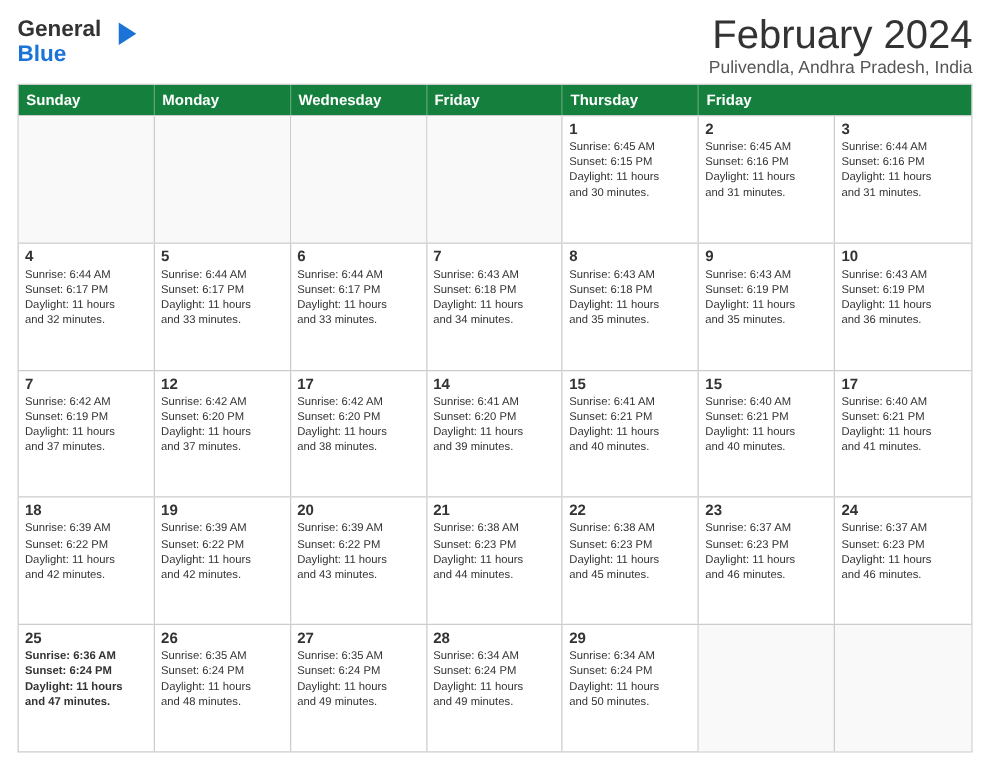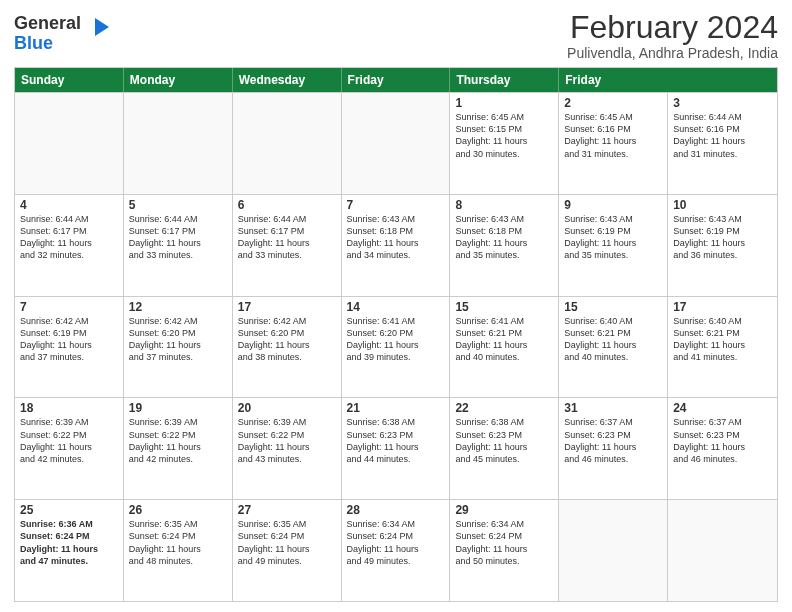--- a/index.html
+++ b/index.html
@@ -300,21 +300,21 @@
 and 44 minutes.</div>
           </div>
           <div class="cal-cell">
             <div class="day-num">22</div>
             <div class="cell-info" style="white-space: pre-line;">Sunrise: 6:38 AM
 Sunset: 6:23 PM
 Daylight: 11 hours
 and 45 minutes.</div>
           </div>
           <div class="cal-cell">
-            <div class="day-num">31</div>
+            <div class="day-num">23</div>
             <div class="cell-info" style="white-space: pre-line;">Sunrise: 6:37 AM
 Sunset: 6:23 PM
 Daylight: 11 hours
 and 46 minutes.</div>
           </div>
           <div class="cal-cell">
             <div class="day-num">24</div>
             <div class="cell-info" style="white-space: pre-line;">Sunrise: 6:37 AM
 Sunset: 6:23 PM
 Daylight: 11 hours

